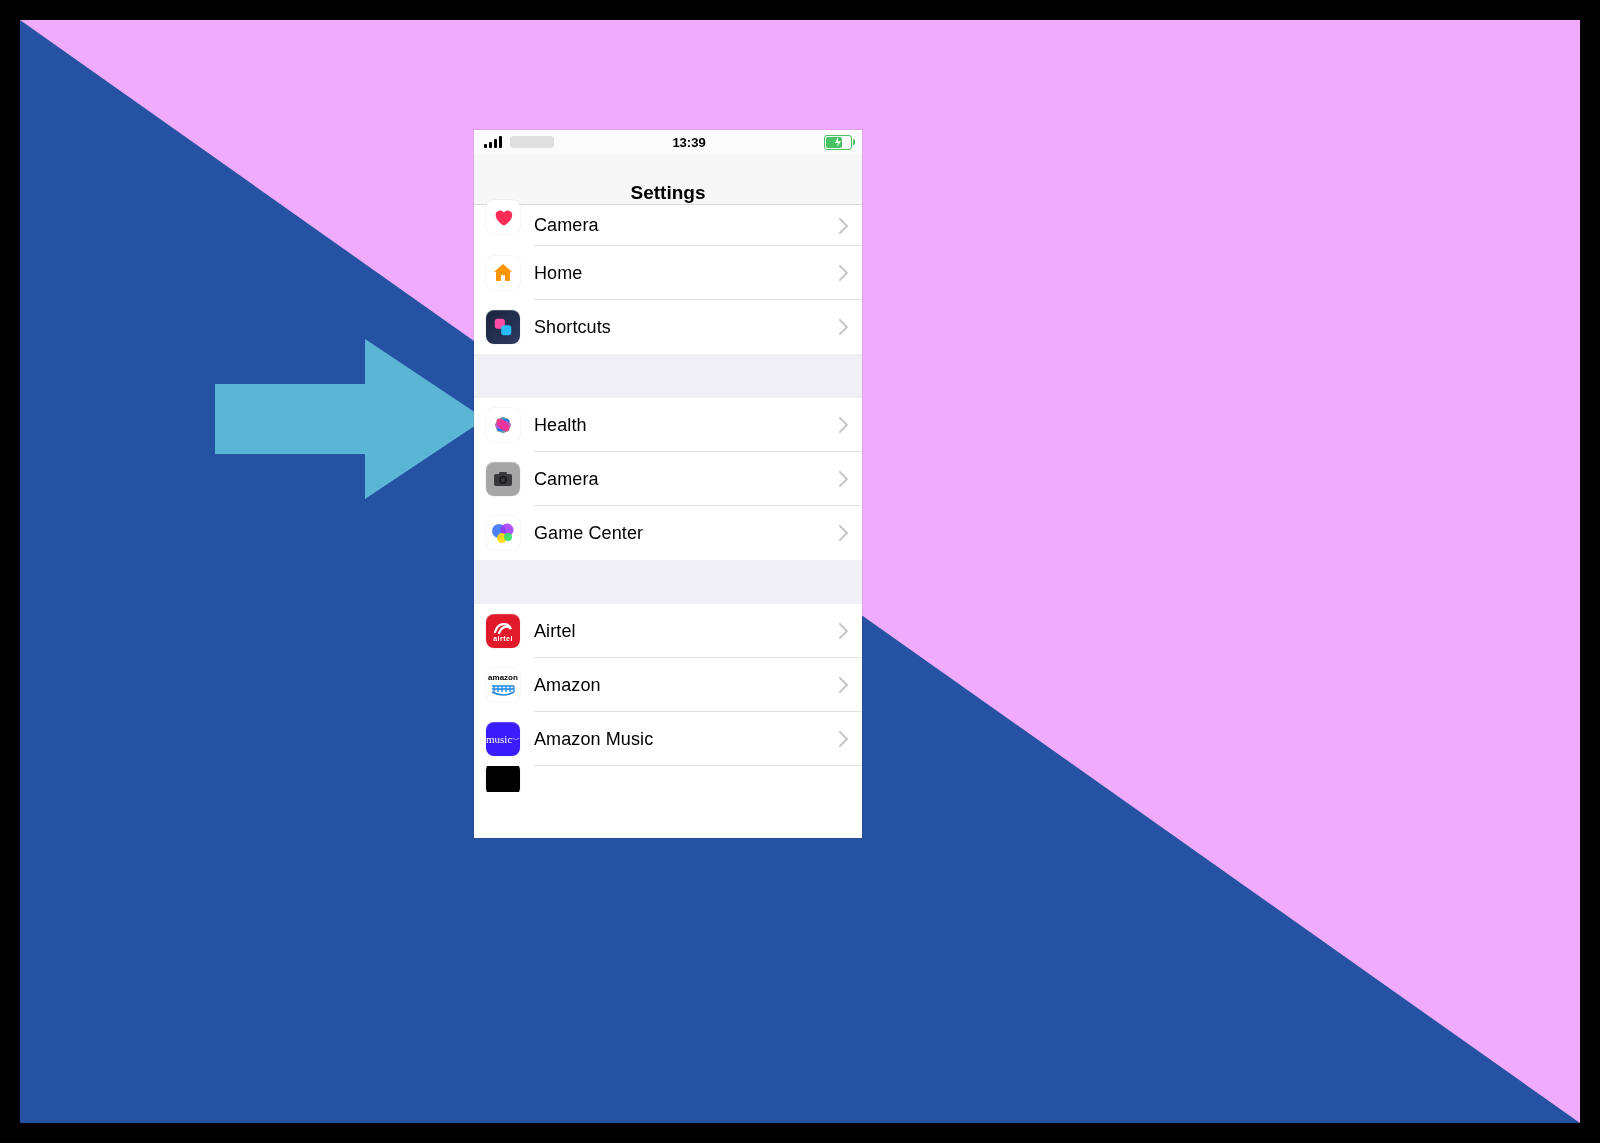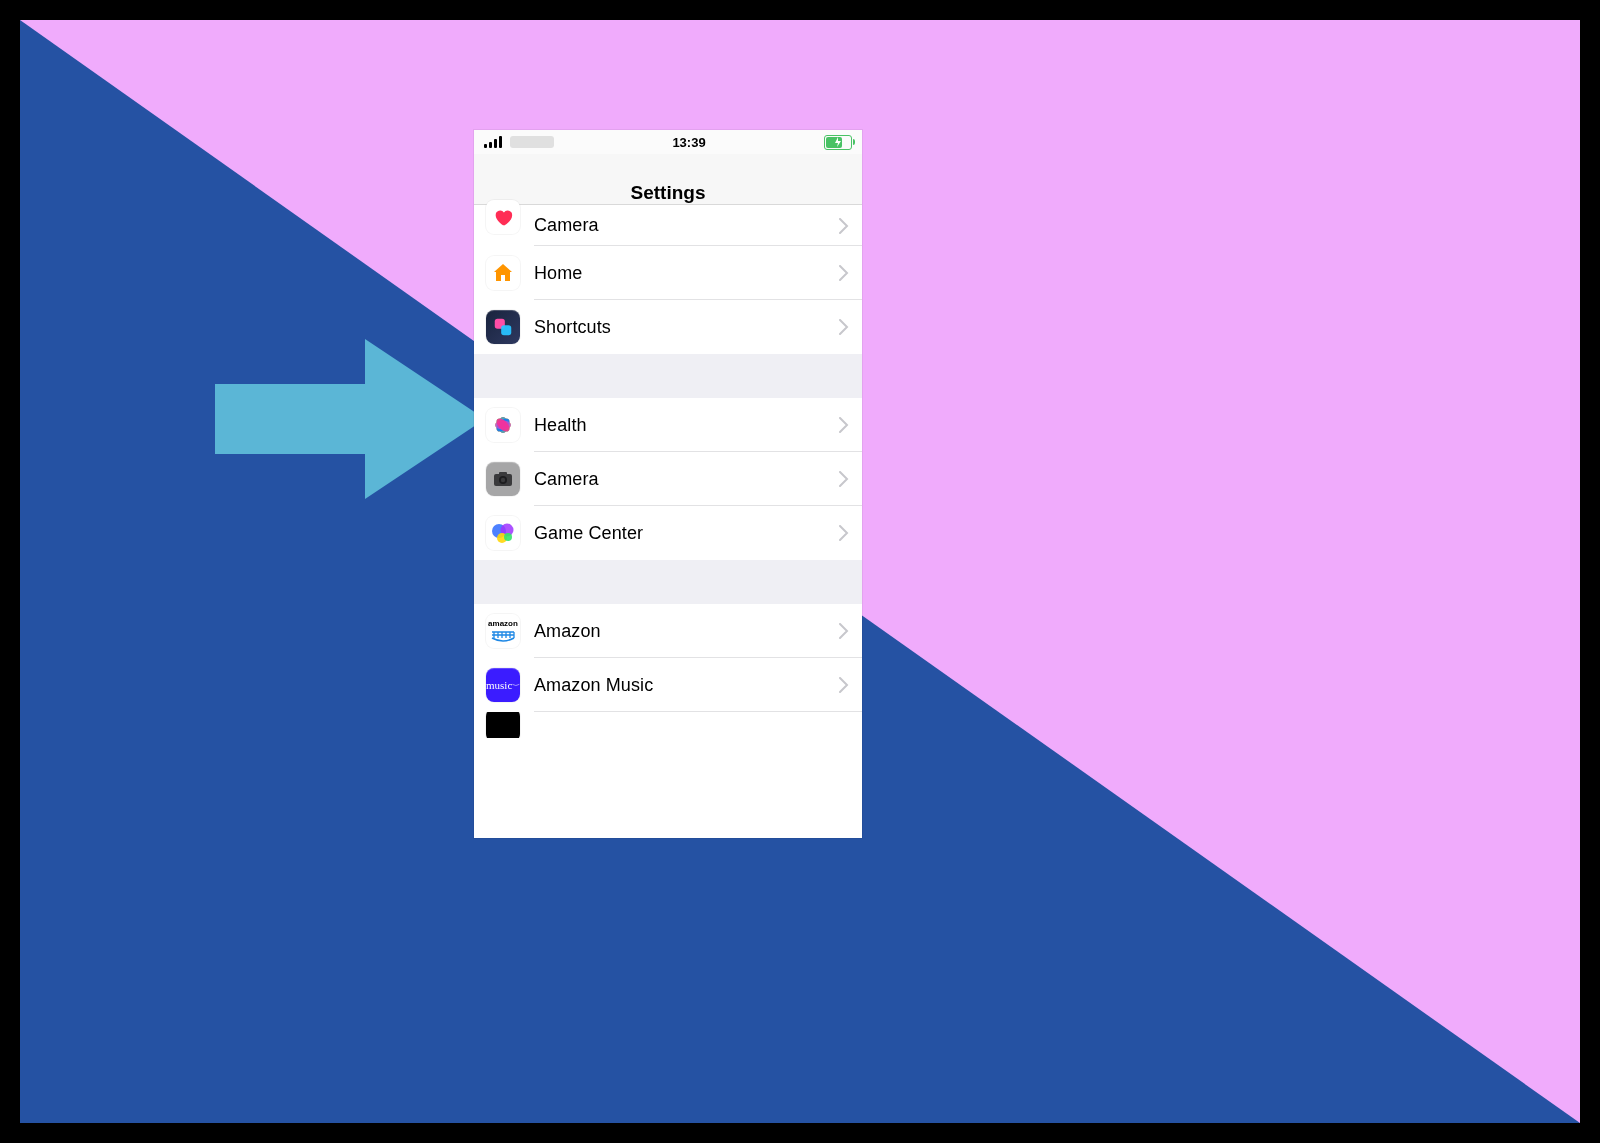--- a/index.html
+++ b/index.html
@@ -274,20 +274,35 @@
               </svg>
           </span>
 
         </div>
       </div>
 
       <div class="spacer"></div>
 
       <div class="group last">
         <div class="row">
+          <span class="icon-box ic-airtel" style="flex-direction:column;">
+            <svg width="20" height="14" viewBox="0 0 20 14">
+                <path d="M2 11 C5 1, 15 1, 18 8 C15 4, 9 5, 6 12" stroke="#fff" stroke-width="2.2" fill="none" stroke-linecap="round"></path>
+              </svg>
+            <span class="airtel-text">airtel</span>
+          </span>
+          <span class="label">Airtel</span>
+          <span class="chev">
+            <svg width="10" height="16" viewBox="0 0 10 16">
+                <path d="M1 1l7 7-7 7" stroke="#c7c7cc" stroke-width="2" fill="none" stroke-linecap="round"></path>
+              </svg>
+          </span>
+          <div class="divider"></div>
+        </div>
+        <div class="row">
           <span class="icon-box ic-amazon" style="flex-direction:column; gap:2px;">
             <span class="amazon-text">amazon</span>
             <svg width="26" height="12" viewBox="0 0 26 12">
               <path d="M2 2 L24 2 M2 5 L24 5 M4 2 L4 8 M8 2 L8 8 M12 2 L12 8 M16 2 L16 8 M20 2 L20 8 M24 2 L24 8" stroke="#1e88e5" stroke-width="1.3" fill="none"></path>
               <path d="M2 8 Q13 14 24 8" stroke="#1e88e5" stroke-width="1.5" fill="none"></path>
             </svg>
           </span>
           <span class="label">Amazon</span>
           <span class="chev">
             <svg width="10" height="16" viewBox="0 0 10 16">

